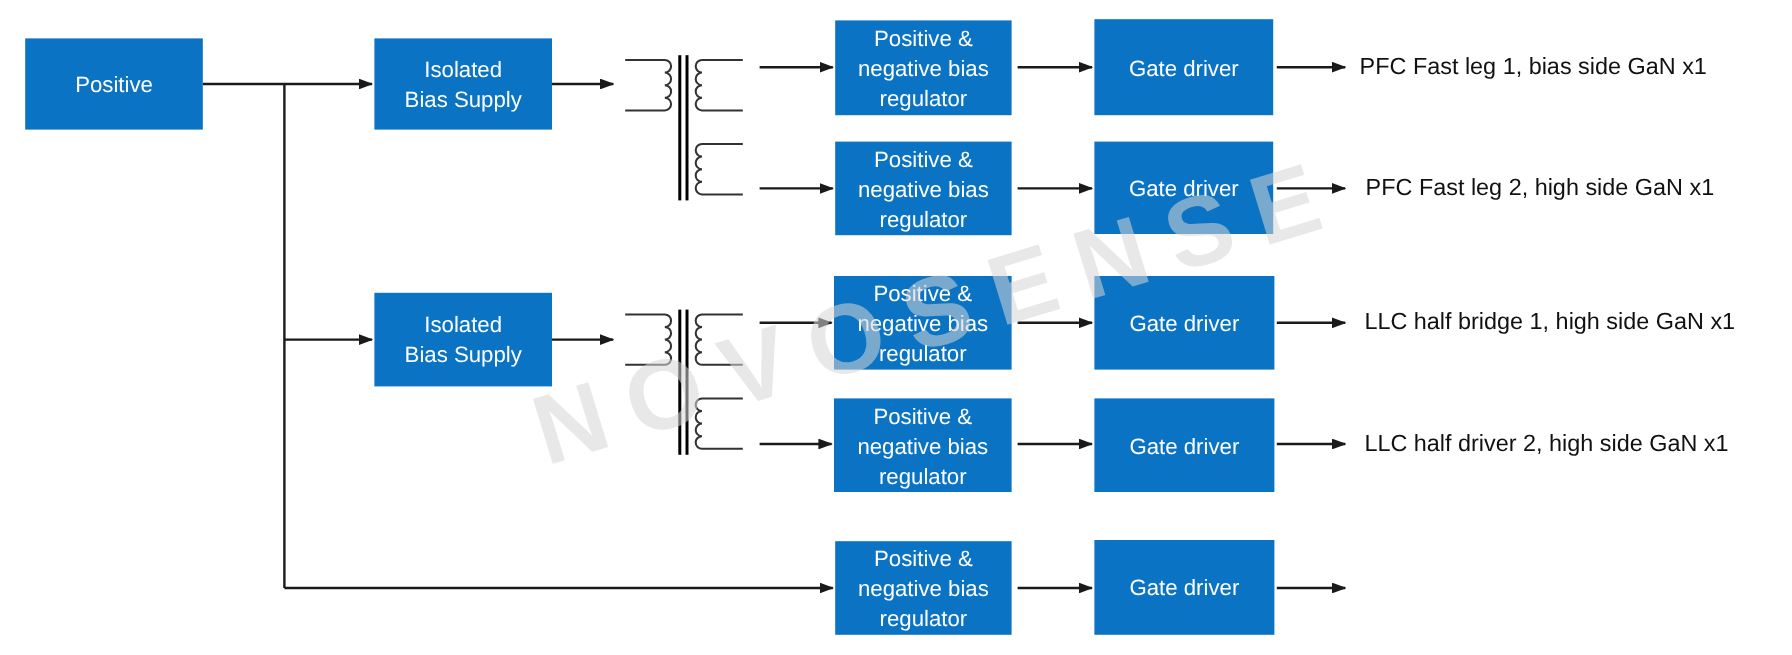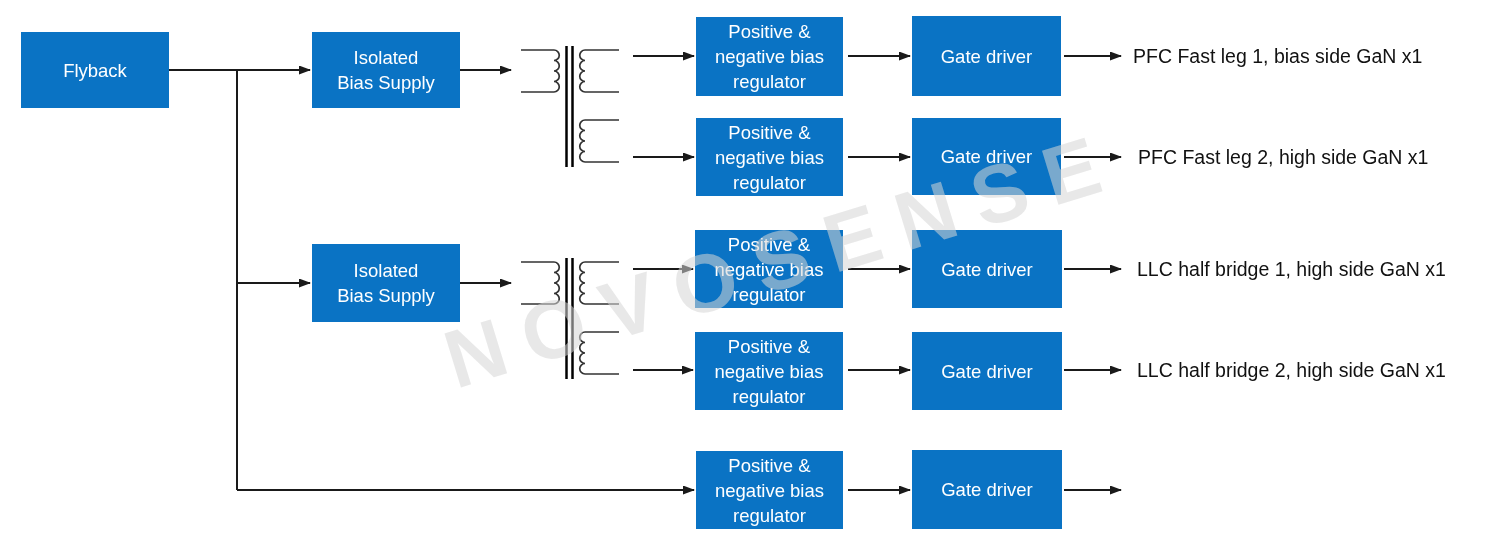--- a/index.html
+++ b/index.html
@@ -107,21 +107,21 @@
       <path d="M619 262 H585 a5.25 5.25 0 0 0 0 10.5 a5.25 5.25 0 0 0 0 10.5 a5.25 5.25 0 0 0 0 10.5 a5.25 5.25 0 0 0 0 10.5 H619"></path>
       <path d="M619 332 H585 a5.25 5.25 0 0 0 0 10.5 a5.25 5.25 0 0 0 0 10.5 a5.25 5.25 0 0 0 0 10.5 a5.25 5.25 0 0 0 0 10.5 H619"></path>
       <g stroke="#000000" stroke-width="2.5">
         <path d="M566.5 258 V379"></path>
         <path d="M572.5 258 V379"></path>
       </g>
     </g>
   </svg>
 
   <div class="box" style="left:21px;top:32px;width:148px;height:76px;">
-    <div>Flyback</div>
+    <div>Positive</div>
   </div>
 
   <div class="box" style="left:312px;top:32px;width:148px;height:76px;">
     <div>Isolated</div>
     <div>Bias Supply</div>
   </div>
 
   <div class="box" style="left:312px;top:244px;width:148px;height:78px;">
     <div>Isolated</div>
     <div>Bias Supply</div>
@@ -173,17 +173,17 @@
     <div>Gate driver</div>
   </div>
 
   <div class="box" style="left:912px;top:450px;width:150px;height:79px;">
     <div>Gate driver</div>
   </div>
 
   <div class="out-label" style="left:1133px;top:56px;">PFC Fast leg 1, bias side GaN x1</div>
   <div class="out-label" style="left:1138px;top:157px;">PFC Fast leg 2, high side GaN x1</div>
   <div class="out-label" style="left:1137px;top:269px;text-align:right;">LLC half bridge 1, high side GaN x1</div>
-  <div class="out-label" style="left:1137px;top:370px;">LLC half bridge 2, high side GaN x1</div>
+  <div class="out-label" style="left:1137px;top:370px;">LLC half driver 2, high side GaN x1</div>
 
   <div id="watermark">NOVOSENSE</div>
 
 </div>
 
 </body></html>

